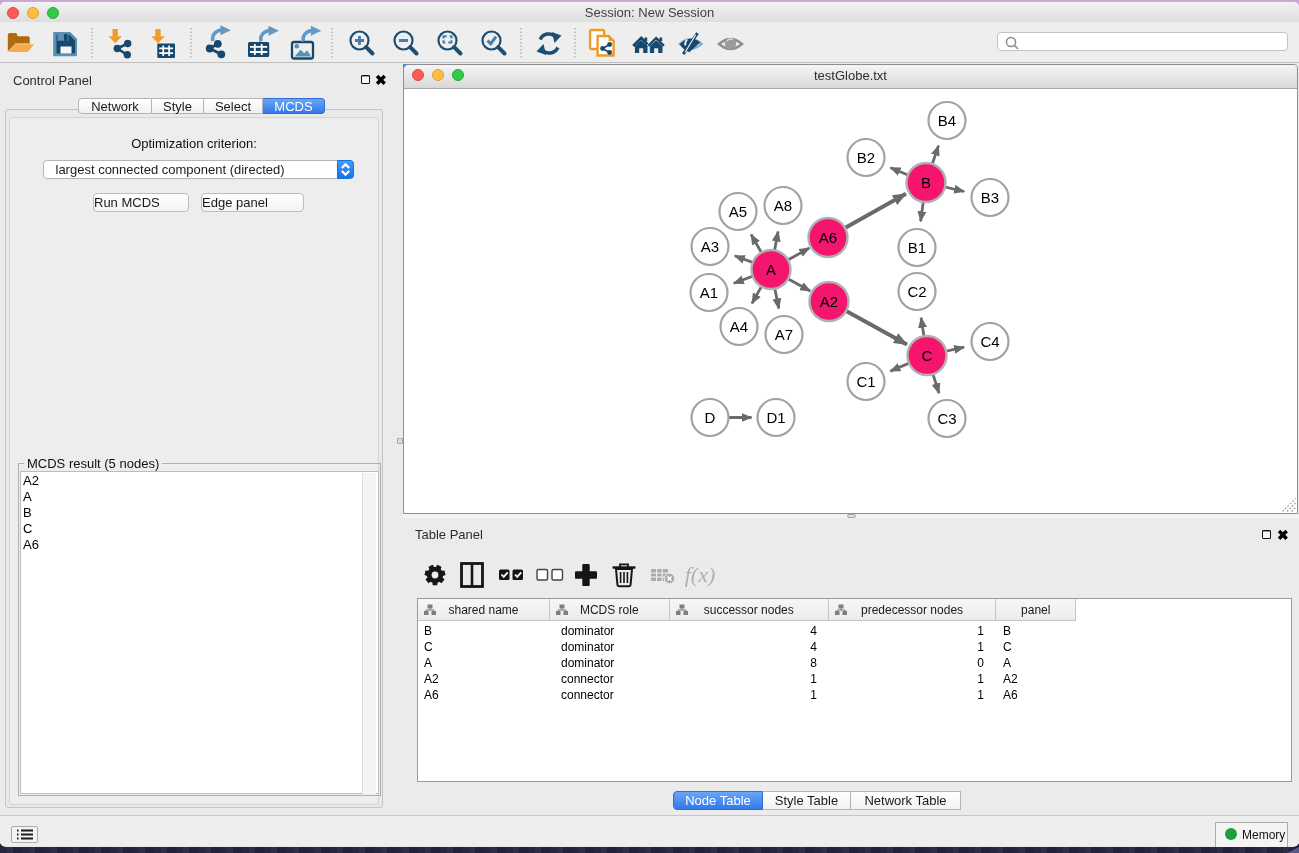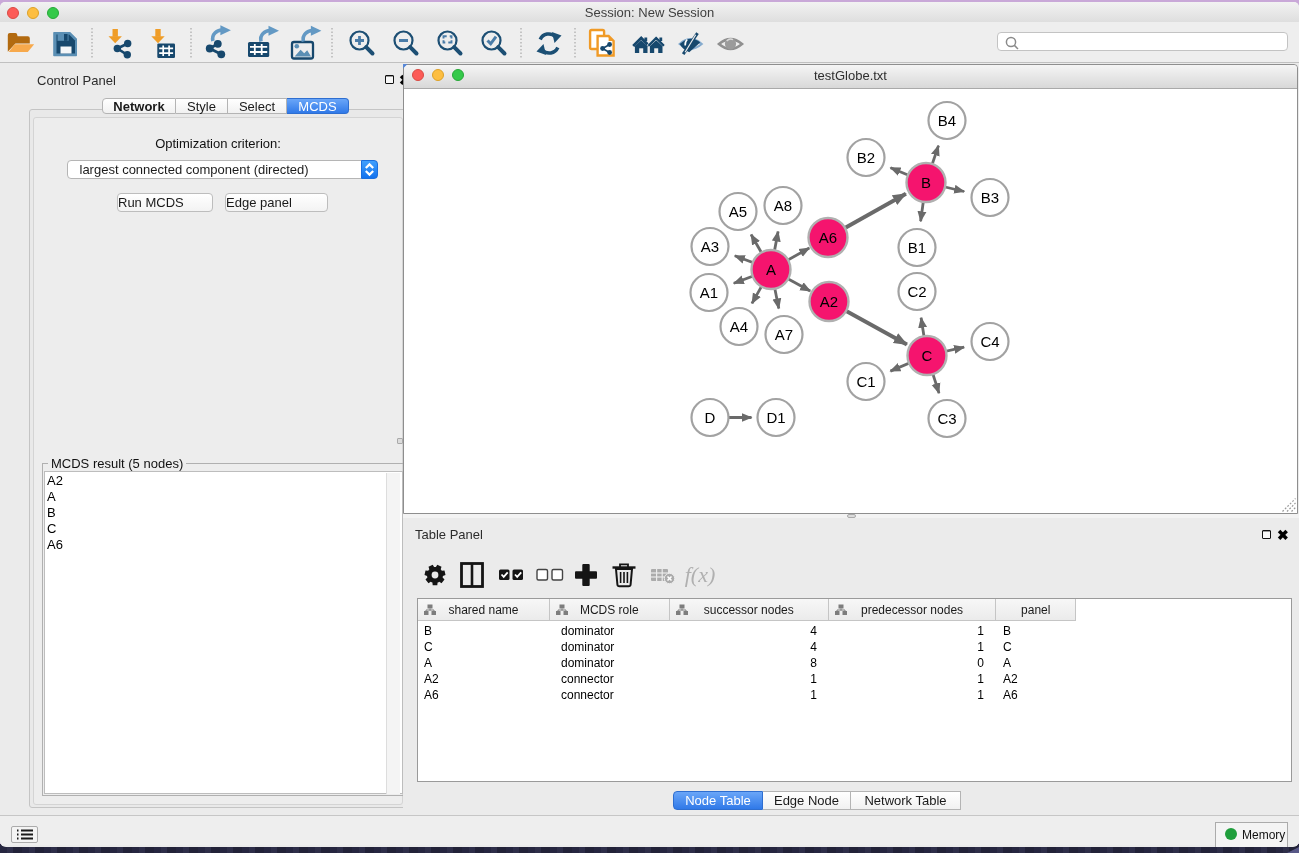--- a/index.html
+++ b/index.html
@@ -11,21 +11,21 @@
 #titlebar { position:absolute; left:0; top:0; width:1299px; height:20px;
   background:linear-gradient(#f2f2f2,#dedede); border-radius:5px 5px 0 0; }
 #titlebar .tl { position:absolute; top:4.7px; width:12px; height:12px; border-radius:50%; }
 #title { position:absolute; top:3px; width:100%; text-align:center; font-size:13px; color:#404040; }
 
 #toolbar { position:absolute; left:0; top:20px; width:1299px; height:41px;
   background:#eeeeee; border-bottom:1px solid #c0c0c0; }
 #search { position:absolute; left:997px; top:10px; width:291px; height:19px; background:#fff;
   border:1px solid #c3c3c3; border-radius:4px; }
 
-#leftpanel { position:absolute; left:0; top:61px; width:403px; height:754px; background:#ebebeb;margin-left:24px; }
+#leftpanel { position:absolute; left:0; top:61px; width:403px; height:754px; background:#ebebeb; }
 #cptitle { position:absolute; left:13px; top:10px; font-size:13px; color:#2c2c2c; }
 .pfloat { position:absolute; width:9px; height:9px; border:1.6px solid #111; border-radius:1px; background:#f8f8f8; box-shadow:inset 0 1px 0 #999; }
 .tabs { position:absolute; height:19px; display:flex; z-index:5; } .tabs[style*="16.5"] .tab{line-height:15.5px;}
 .tab { height:100%; line-height:17px; font-size:13px; color:#1a1a1a; background:linear-gradient(#ffffff,#f1f1f1); border:1px solid #b4b4b4; border-left:none; padding:0 14px; text-align:center; }
 .tab.first { border-left:1px solid #b4b4b4; border-radius:4px 0 0 4px; }
 .tab.last { border-radius:0 4px 4px 0; }
 .tab.sel { background:linear-gradient(#6aa6f8,#3079e8); color:#fff; border-color:#2e6ed0; }
 #tabpanel { position:absolute; left:5px; top:46px; width:378px; height:699px; background:#e9e9e9; border:1px solid #c4c4c4; border-radius:3px; }
 #mcdspanel { position:absolute; left:3px; top:7px; width:370px; height:688px; background:#ededed; border:1px solid #d4d4d4; border-radius:3px; }
 .btn { position:absolute; height:19px; background:linear-gradient(#ffffff,#f3f3f3); border:1px solid #bdbdbd; border-radius:4px; font-size:13px; color:#1a1a1a; line-height:17px; }
@@ -257,21 +257,21 @@
           <circle cx="8" cy="8" r="4.6" fill="none" stroke="#8a8a8a" stroke-width="1.5"></circle>
           <line x1="11.4" y1="11.4" x2="15" y2="15" stroke="#8a8a8a" stroke-width="1.5"></line>
         </svg>
       </div>
   </div>
   <div id="leftpanel">
     <div id="cptitle">Control Panel</div>
     <div class="pfloat" style="left:361px; top:12px;"></div>
     <div style="position:absolute; left:375px; top:9px; font-size:14px; font-weight:bold; color:#000;">✖</div>
     <div class="tabs" style="left:78px; top:34.5px; height:16.5px;">
-      <div class="tab first" style="width:74px;padding:0;font-weight:bold;">Network</div>
+      <div class="tab first" style="width:74px;padding:0;">Network</div>
         <div class="tab" style="width:52px;padding:0;">Style</div>
         <div class="tab" style="width:59px;padding:0;">Select</div>
         <div class="tab sel last" style="width:62px;padding:0;">MCDS</div>
     </div>
     <div id="tabpanel">
       <div id="mcdspanel">
         <div id="combo">largest connected component (directed)
           <div id="combostep"><svg width="15" height="17">
                 <path d="M3.8,7 L7.5,3.4 L11.2,7" stroke="#fff" stroke-width="2.2" fill="none"></path>
                 <path d="M3.8,10 L7.5,13.6 L11.2,10" stroke="#fff" stroke-width="2.2" fill="none"></path>
@@ -511,21 +511,21 @@
         <div class="trow" style="left:410px; top:72px; width:156px; text-align:right;">1</div>
         <div class="trow" style="left:585px; top:72px;">A2</div>
       <div class="trow" style="left:6px; top:88px;">A6</div>
         <div class="trow" style="left:143px; top:88px;">connector</div>
         <div class="trow" style="left:250px; top:88px; width:149px; text-align:right;">1</div>
         <div class="trow" style="left:410px; top:88px; width:156px; text-align:right;">1</div>
         <div class="trow" style="left:585px; top:88px;">A6</div>
     </div>
     <div id="bottomtabs">
       <div class="tab first sel" style="width:90px;padding:0;">Node Table</div>
-      <div class="tab" style="width:88px;padding:0;">Edge Node</div>
+      <div class="tab" style="width:88px;padding:0;">Style Table</div>
       <div class="tab" style="width:110px;padding:0;">Network Table</div>
       <div class="tab last" style="width:65px;padding:0;margin-top:32px;">Motifs</div>
     </div>
   </div>
   <div id="statusbar">
     <div id="listbtn">
         <svg width="25" height="15" style="position:absolute;left:1px;top:0;">
           <g stroke="#1a1a1a" stroke-width="1.8">
             <line x1="4" y1="3.5" x2="5.5" y2="3.5"></line>
             <line x1="8" y1="3.5" x2="20" y2="3.5"></line>

